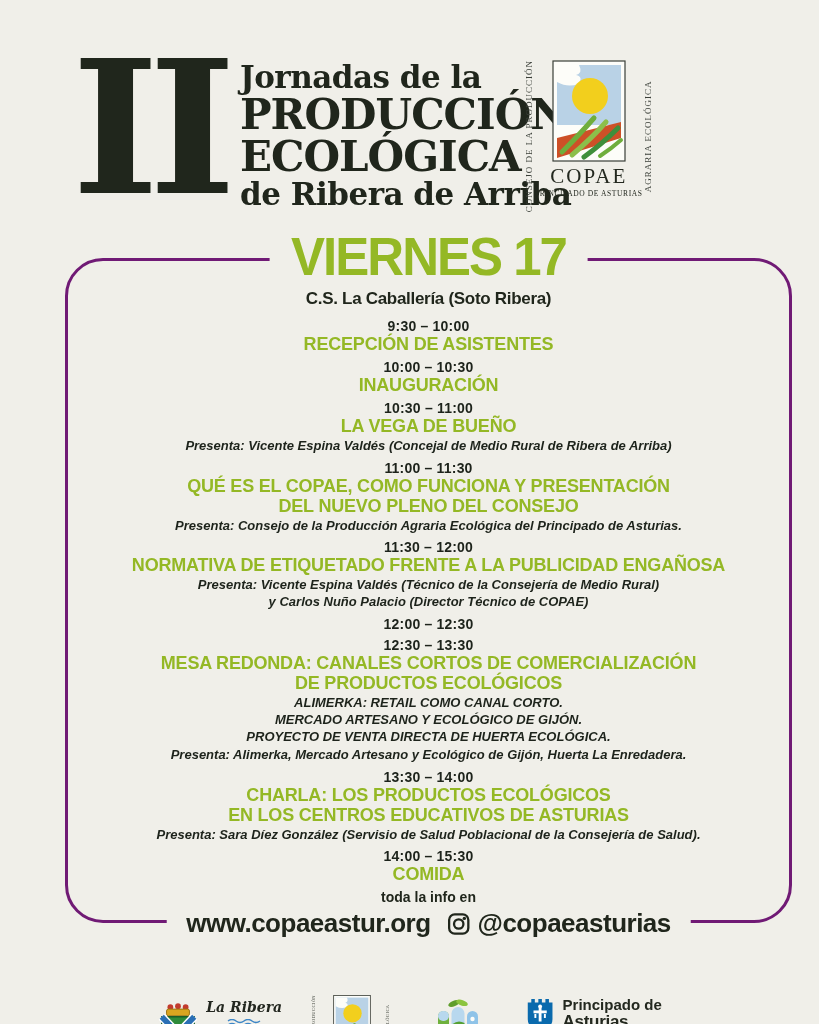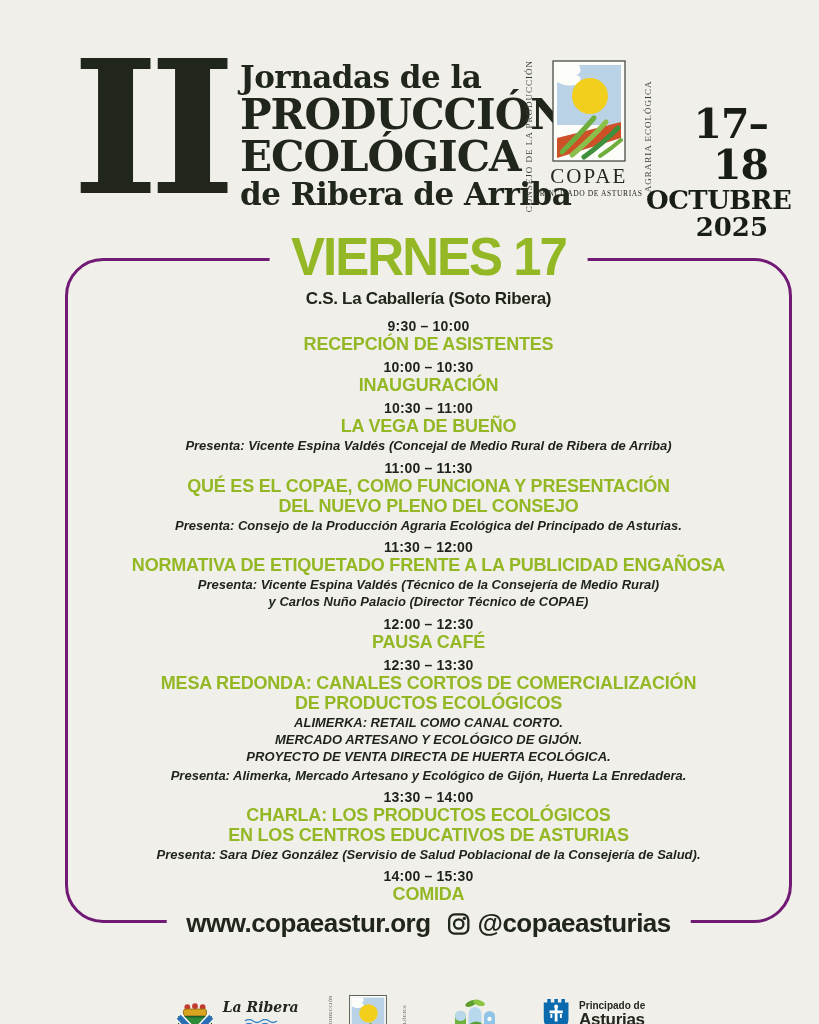--- a/index.html
+++ b/index.html
@@ -68,21 +68,21 @@
   .copae-mini{display:flex;align-items:stretch;}
   .copae-mini .vtext{writing-mode:vertical-rl;transform:rotate(180deg);font-family:"Liberation Serif",serif;
     font-size:4.5px;letter-spacing:0.4px;color:#4a4f47;text-align:center;line-height:1;}
   .copae-mini .copae-acronym{font-size:11px;letter-spacing:1px;margin-top:1px;}
   .copae-mini .copae-region{font-size:4.5px;}
   .alimentos-col{display:flex;flex-direction:column;align-items:center;}
   .alimentos-name{font-size:16px;font-weight:bold;color:#a16207;letter-spacing:-0.3px;margin-top:1px;}
   .alimentos-tagline{font-size:6.5px;font-weight:bold;color:#9cc653;}
   .princ-col{text-align:left;}
   .princ-row{display:flex;align-items:center;gap:7px;}
-  .princ-name1{font-size:10px;font-weight:bold;color:#23281f;line-height:1.1;}
+  .princ-name1{font-size:15px;font-weight:bold;color:#23281f;line-height:1.1;}
   .princ-name2{font-size:17px;font-weight:bold;color:#23281f;line-height:1.05;letter-spacing:-0.3px;}
   .princ-dept{font-size:7px;color:#8b8b83;line-height:1.45;white-space:pre-line;margin-top:5px;}
 </style>
 </head>
 <body>
 
 <div class="poster">
 
   <div class="header">
     <div class="numeral">II</div>
@@ -109,25 +109,20 @@
           <path d="M32,97 Q50,84 66,68" stroke="#3f8f3b" stroke-width="5"></path>
           <path d="M48,96 Q60,88 69,80" stroke="#6fae3c" stroke-width="4"></path>
         </g>
       </svg>
       <div class="copae-acronym">COPAE</div>
       <div class="copae-region">PRINCIPADO DE ASTURIAS</div>
     </div>
     <span class="vtext">AGRARIA ECOLÓGICA</span>
   </div>
 
-  <div class="dates">
-    <div class="days">17–18</div>
-    <div class="month">OCTUBRE</div>
-    <div class="year">2025</div>
-  </div>
 
   <div class="program">
     <div class="day-title">VIERNES 17</div>
     <div class="venue">C.S. La Caballería (Soto Ribera)</div>
 
     <div class="sessions">
       <div class="session">
         <div class="s-time">9:30 – 10:00</div>
         <div class="s-title">RECEPCIÓN DE ASISTENTES</div>
       </div>
@@ -147,21 +142,20 @@
         <div class="s-presenter">Presenta: Consejo de la Producción Agraria Ecológica del Principado de Asturias.</div>
       </div>
       <div class="session">
         <div class="s-time">11:30 – 12:00</div>
         <div class="s-title">NORMATIVA DE ETIQUETADO FRENTE A LA PUBLICIDAD ENGAÑOSA</div>
         <div class="s-presenter">Presenta: Vicente Espina Valdés (Técnico de la Consejería de Medio Rural)
 y Carlos Nuño Palacio (Director Técnico de COPAE)</div>
       </div>
       <div class="session">
         <div class="s-time">12:00 – 12:30</div>
-        <div class="s-title">PAUSA CAFÉ</div>
       </div>
       <div class="session">
         <div class="s-time">12:30 – 13:30</div>
         <div class="s-title">MESA REDONDA: CANALES CORTOS DE COMERCIALIZACIÓN
 DE PRODUCTOS ECOLÓGICOS</div>
         <div class="s-details">ALIMERKA: RETAIL COMO CANAL CORTO.
 MERCADO ARTESANO Y ECOLÓGICO DE GIJÓN.
 PROYECTO DE VENTA DIRECTA DE HUERTA ECOLÓGICA.</div>
         <div class="s-presenter">Presenta: Alimerka, Mercado Artesano y Ecológico de Gijón, Huerta La Enredadera.</div>
       </div>

